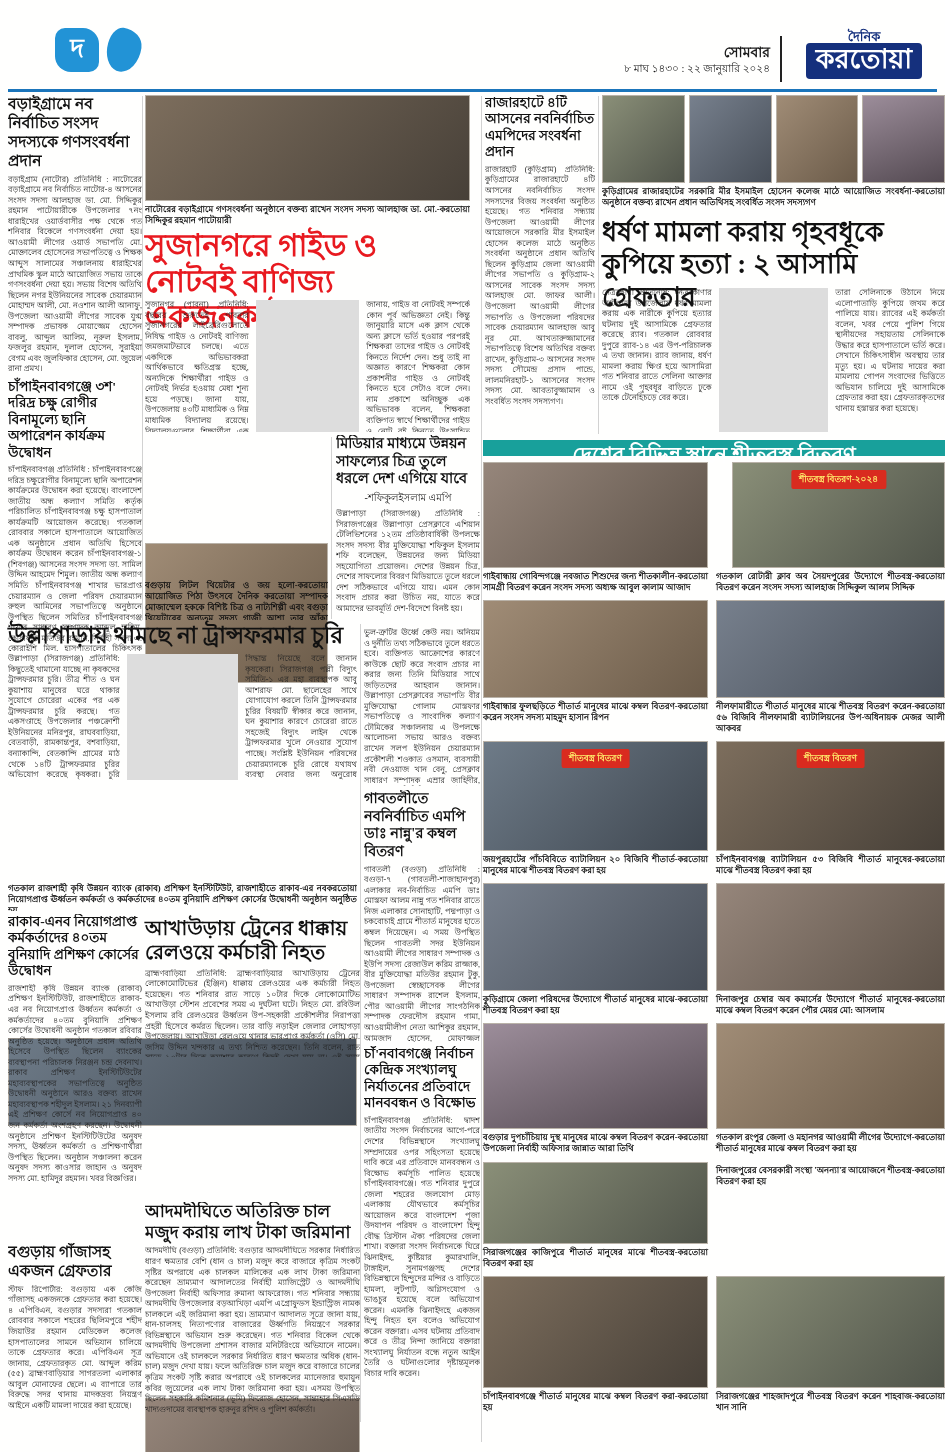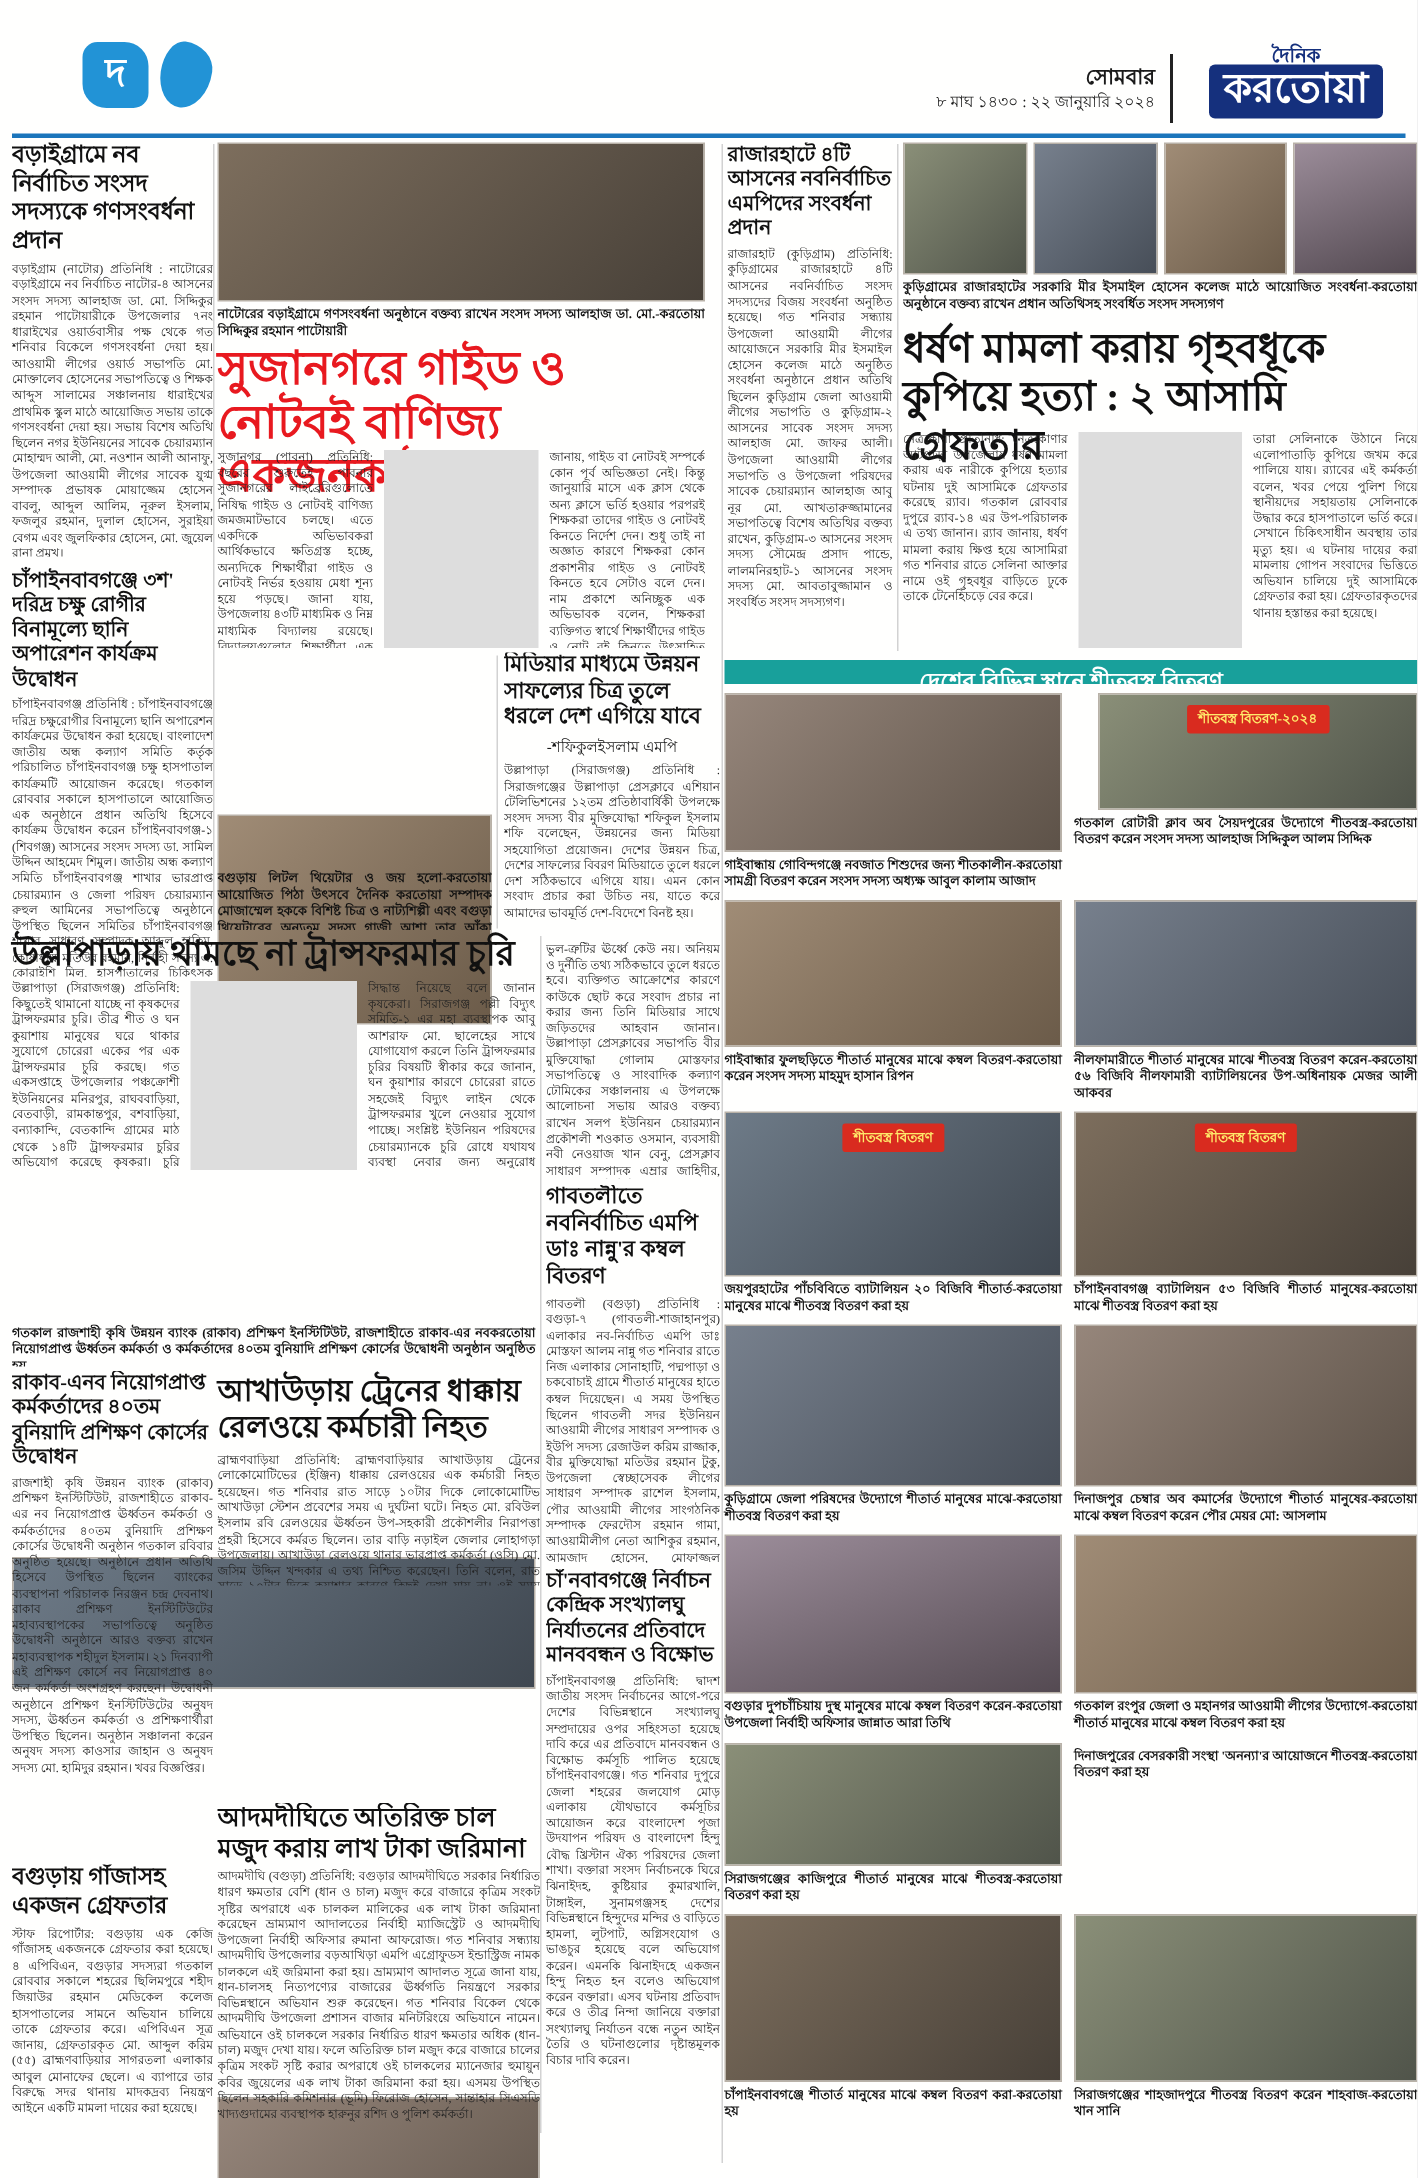--- a/index.html
+++ b/index.html
@@ -44,21 +44,21 @@
   .p-e{background:linear-gradient(135deg,#a08c76,#6b5b49);}
   .p-f{background:linear-gradient(135deg,#77808d,#474e58);}
   .p-g{background:linear-gradient(160deg,#9c8d9a,#544a52);}
   .chip{position:absolute;top:7px;left:50%;transform:translateX(-50%);padding:2px 8px;font-size:9px;font-weight:bold;white-space:nowrap;border-radius:2px;}
   .chip-red{background:#d92b1f;color:#ffe96a;}
   .chip-yellow{background:#f2cf1d;color:#c21919;}
   
   .caption{font-size:8.5px;font-weight:600;line-height:1.3;text-align:justify;color:#111;}
   .caption .credit{float:right;font-weight:600;}
   
-  .banner-teal{background:#18a09b;color:#fff;font-size:15px;font-weight:bold;text-align:center;line-height:30px;height:16px;}
+  .banner-teal{background:#18a09b;color:#fff;font-size:21px;font-weight:bold;text-align:center;line-height:30px;height:16px;}
   .wgrid{display:grid;grid-template-columns:225px 229px;column-gap:8px;row-gap:7px;margin-top:6px;}
   .wcell .caption{margin-top:3px;}
 </style>
 </head>
 <body>
 
 <div class="page">
 
   <div class="abs logo-wrap" style="left:55px;top:28px;">
     <div class="logo-badge">দ</div>
@@ -186,21 +186,21 @@
 
   <div class="abs" style="left:483px;top:440px;width:462px;">
     <div class="banner-teal">দেশের বিভিন্ন স্থানে শীতবস্ত্র বিতরণ</div>
     <div class="wgrid">
 
       <div class="wcell">
         <div class="photo p-b" style="height:106px;"></div>
         <div class="caption"><span class="credit">-করতোয়া</span><span>গাইবান্ধায় গোবিন্দগঞ্জে নবজাত শিশুদের জন্য শীতকালীন সামগ্রী বিতরণ করেন সংসদ সদস্য অধ্যক্ষ আবুল কালাম আজাদ</span></div>
       </div>
       <div class="wcell">
-        <div class="photo p-d" style="height:78px;margin-left:16px;">
+        <div class="photo p-d" style="height:106px;margin-left:16px;">
             <span class="chip chip-red">শীতবস্ত্র বিতরণ-২০২৪</span>
           </div>
         <div class="caption"><span class="credit">-করতোয়া</span><span>গতকাল রোটারী ক্লাব অব সৈয়দপুরের উদ্যোগে শীতবস্ত্র বিতরণ করেন সংসদ সদস্য আলহাজ সিদ্দিকুল আলম সিদ্দিক</span></div>
       </div>
 
       <div class="wcell">
         <div class="photo p-e" style="height:98px;"></div>
         <div class="caption"><span class="credit">-করতোয়া</span><span>গাইবান্ধার ফুলছড়িতে শীতার্ত মানুষের মাঝে কম্বল বিতরণ করেন সংসদ সদস্য মাহমুদ হাসান রিপন</span></div>
       </div>
       <div class="wcell">

